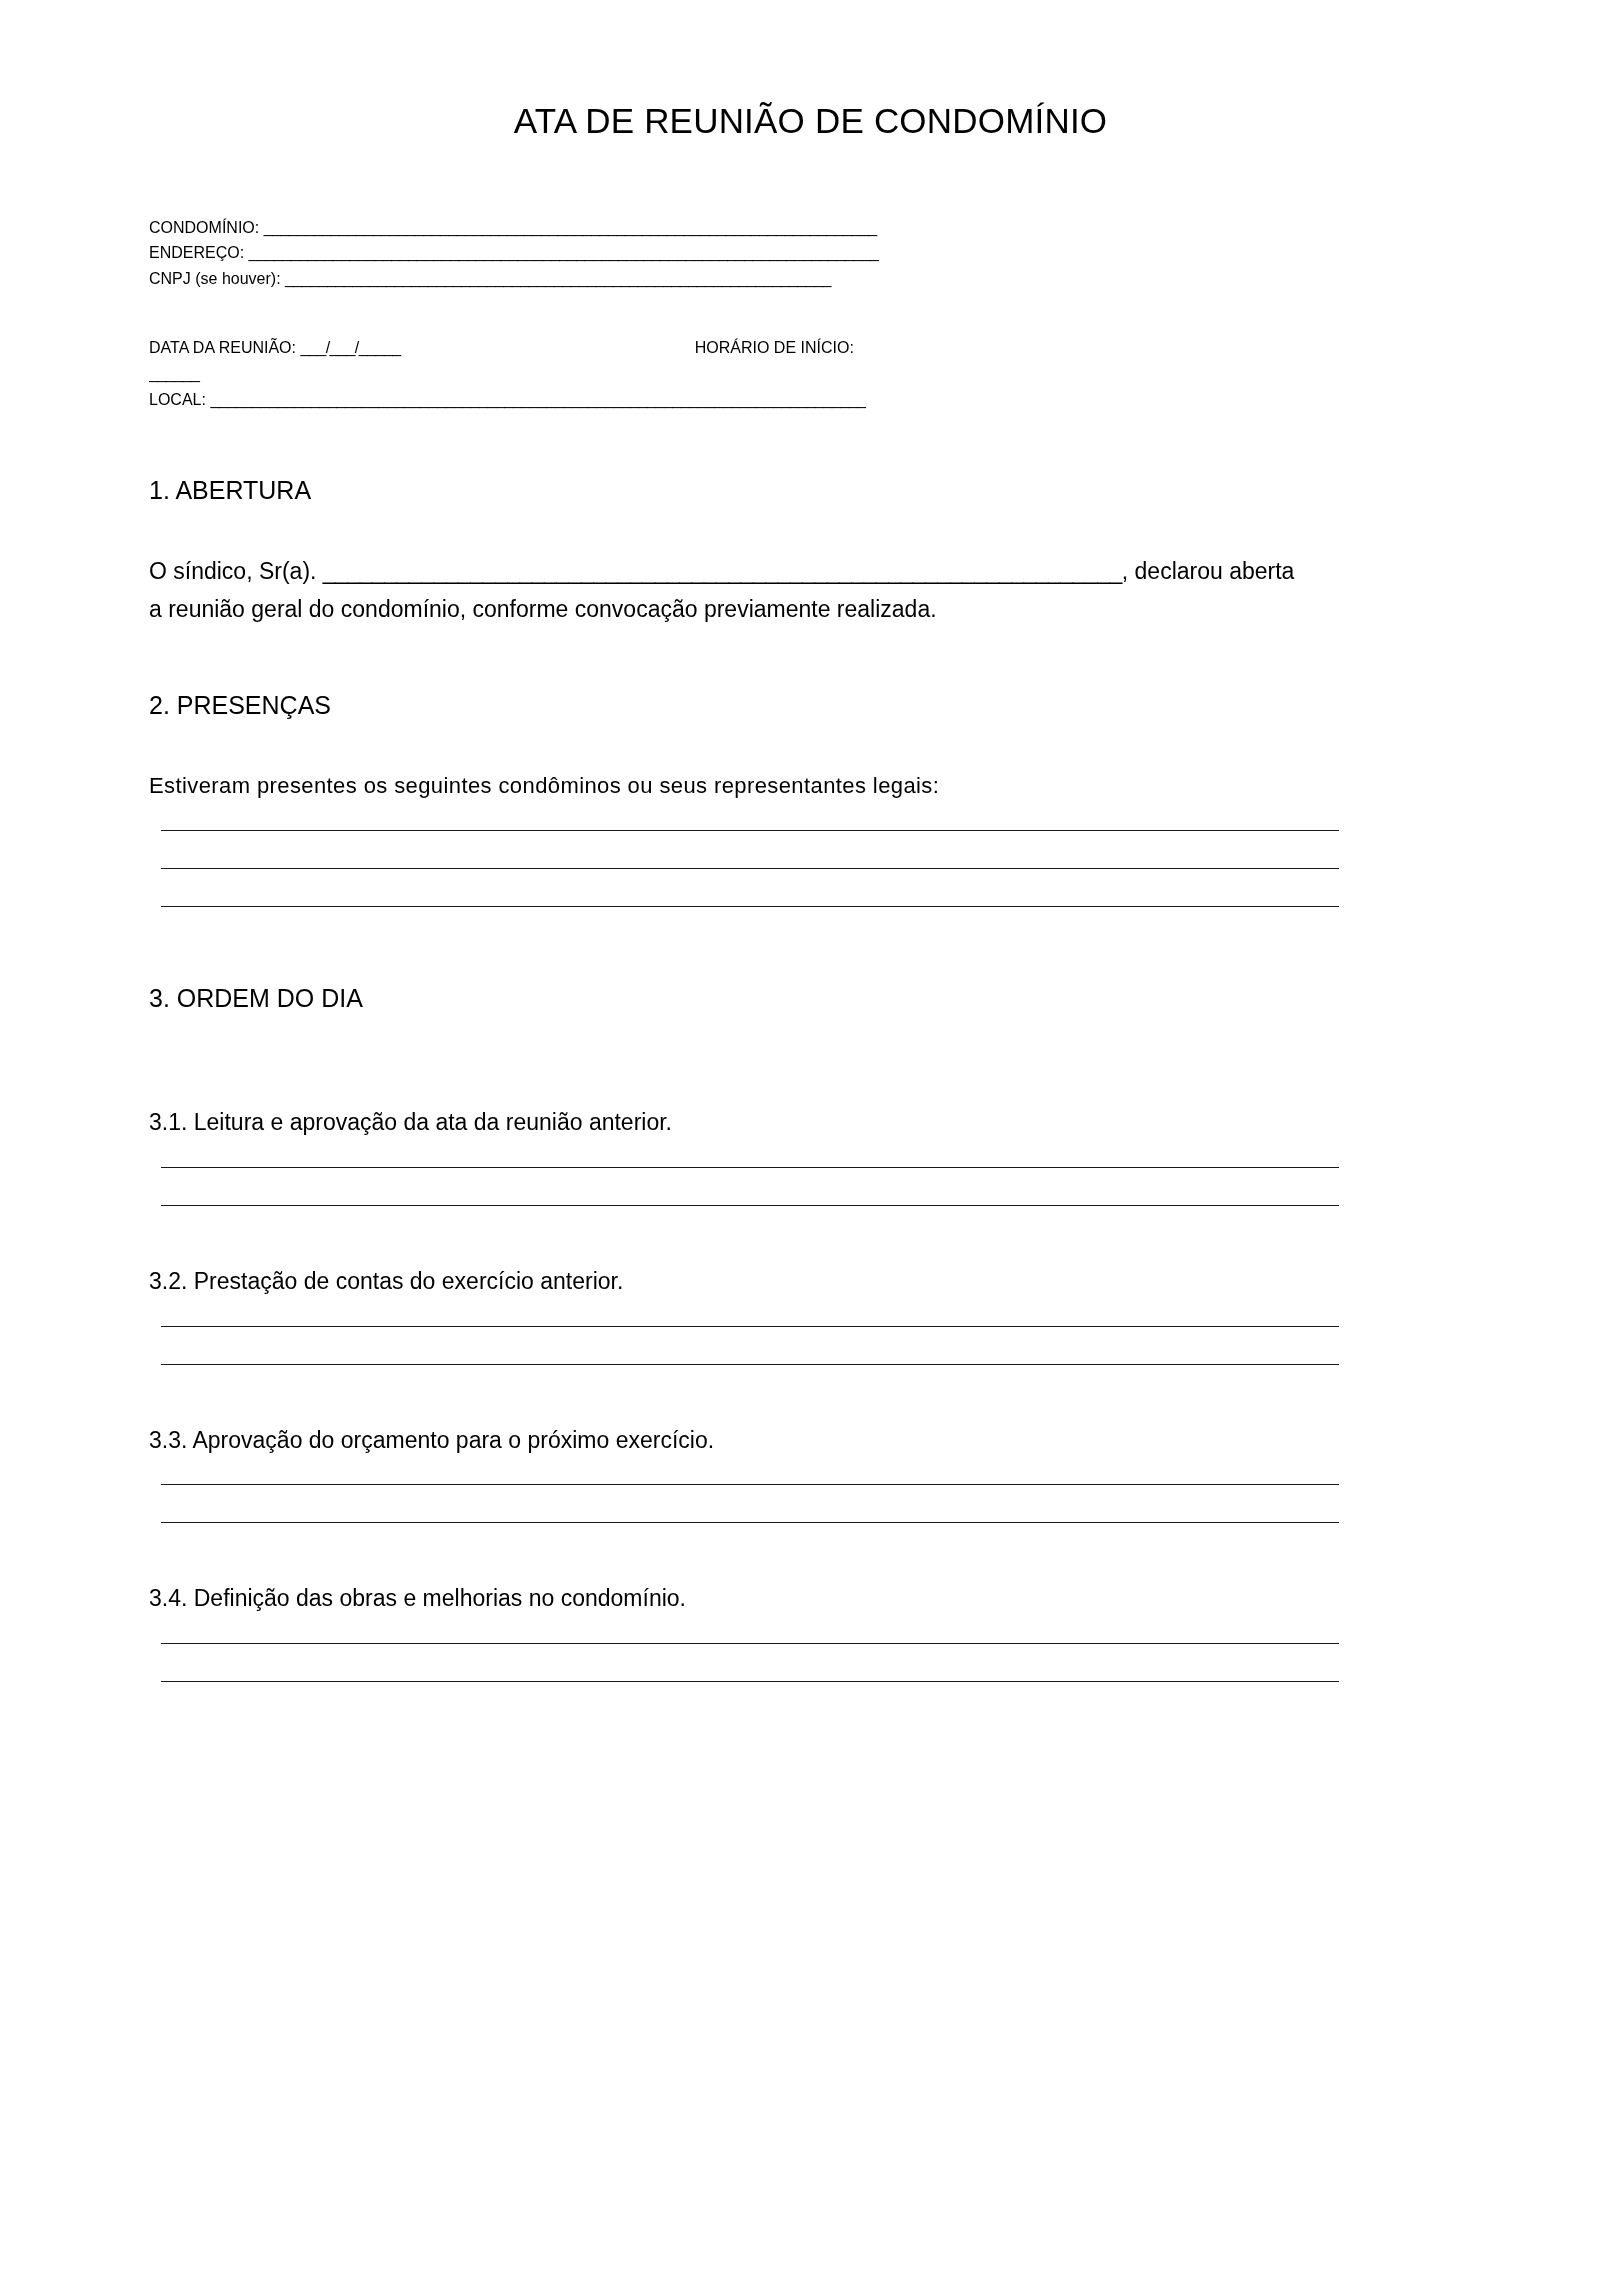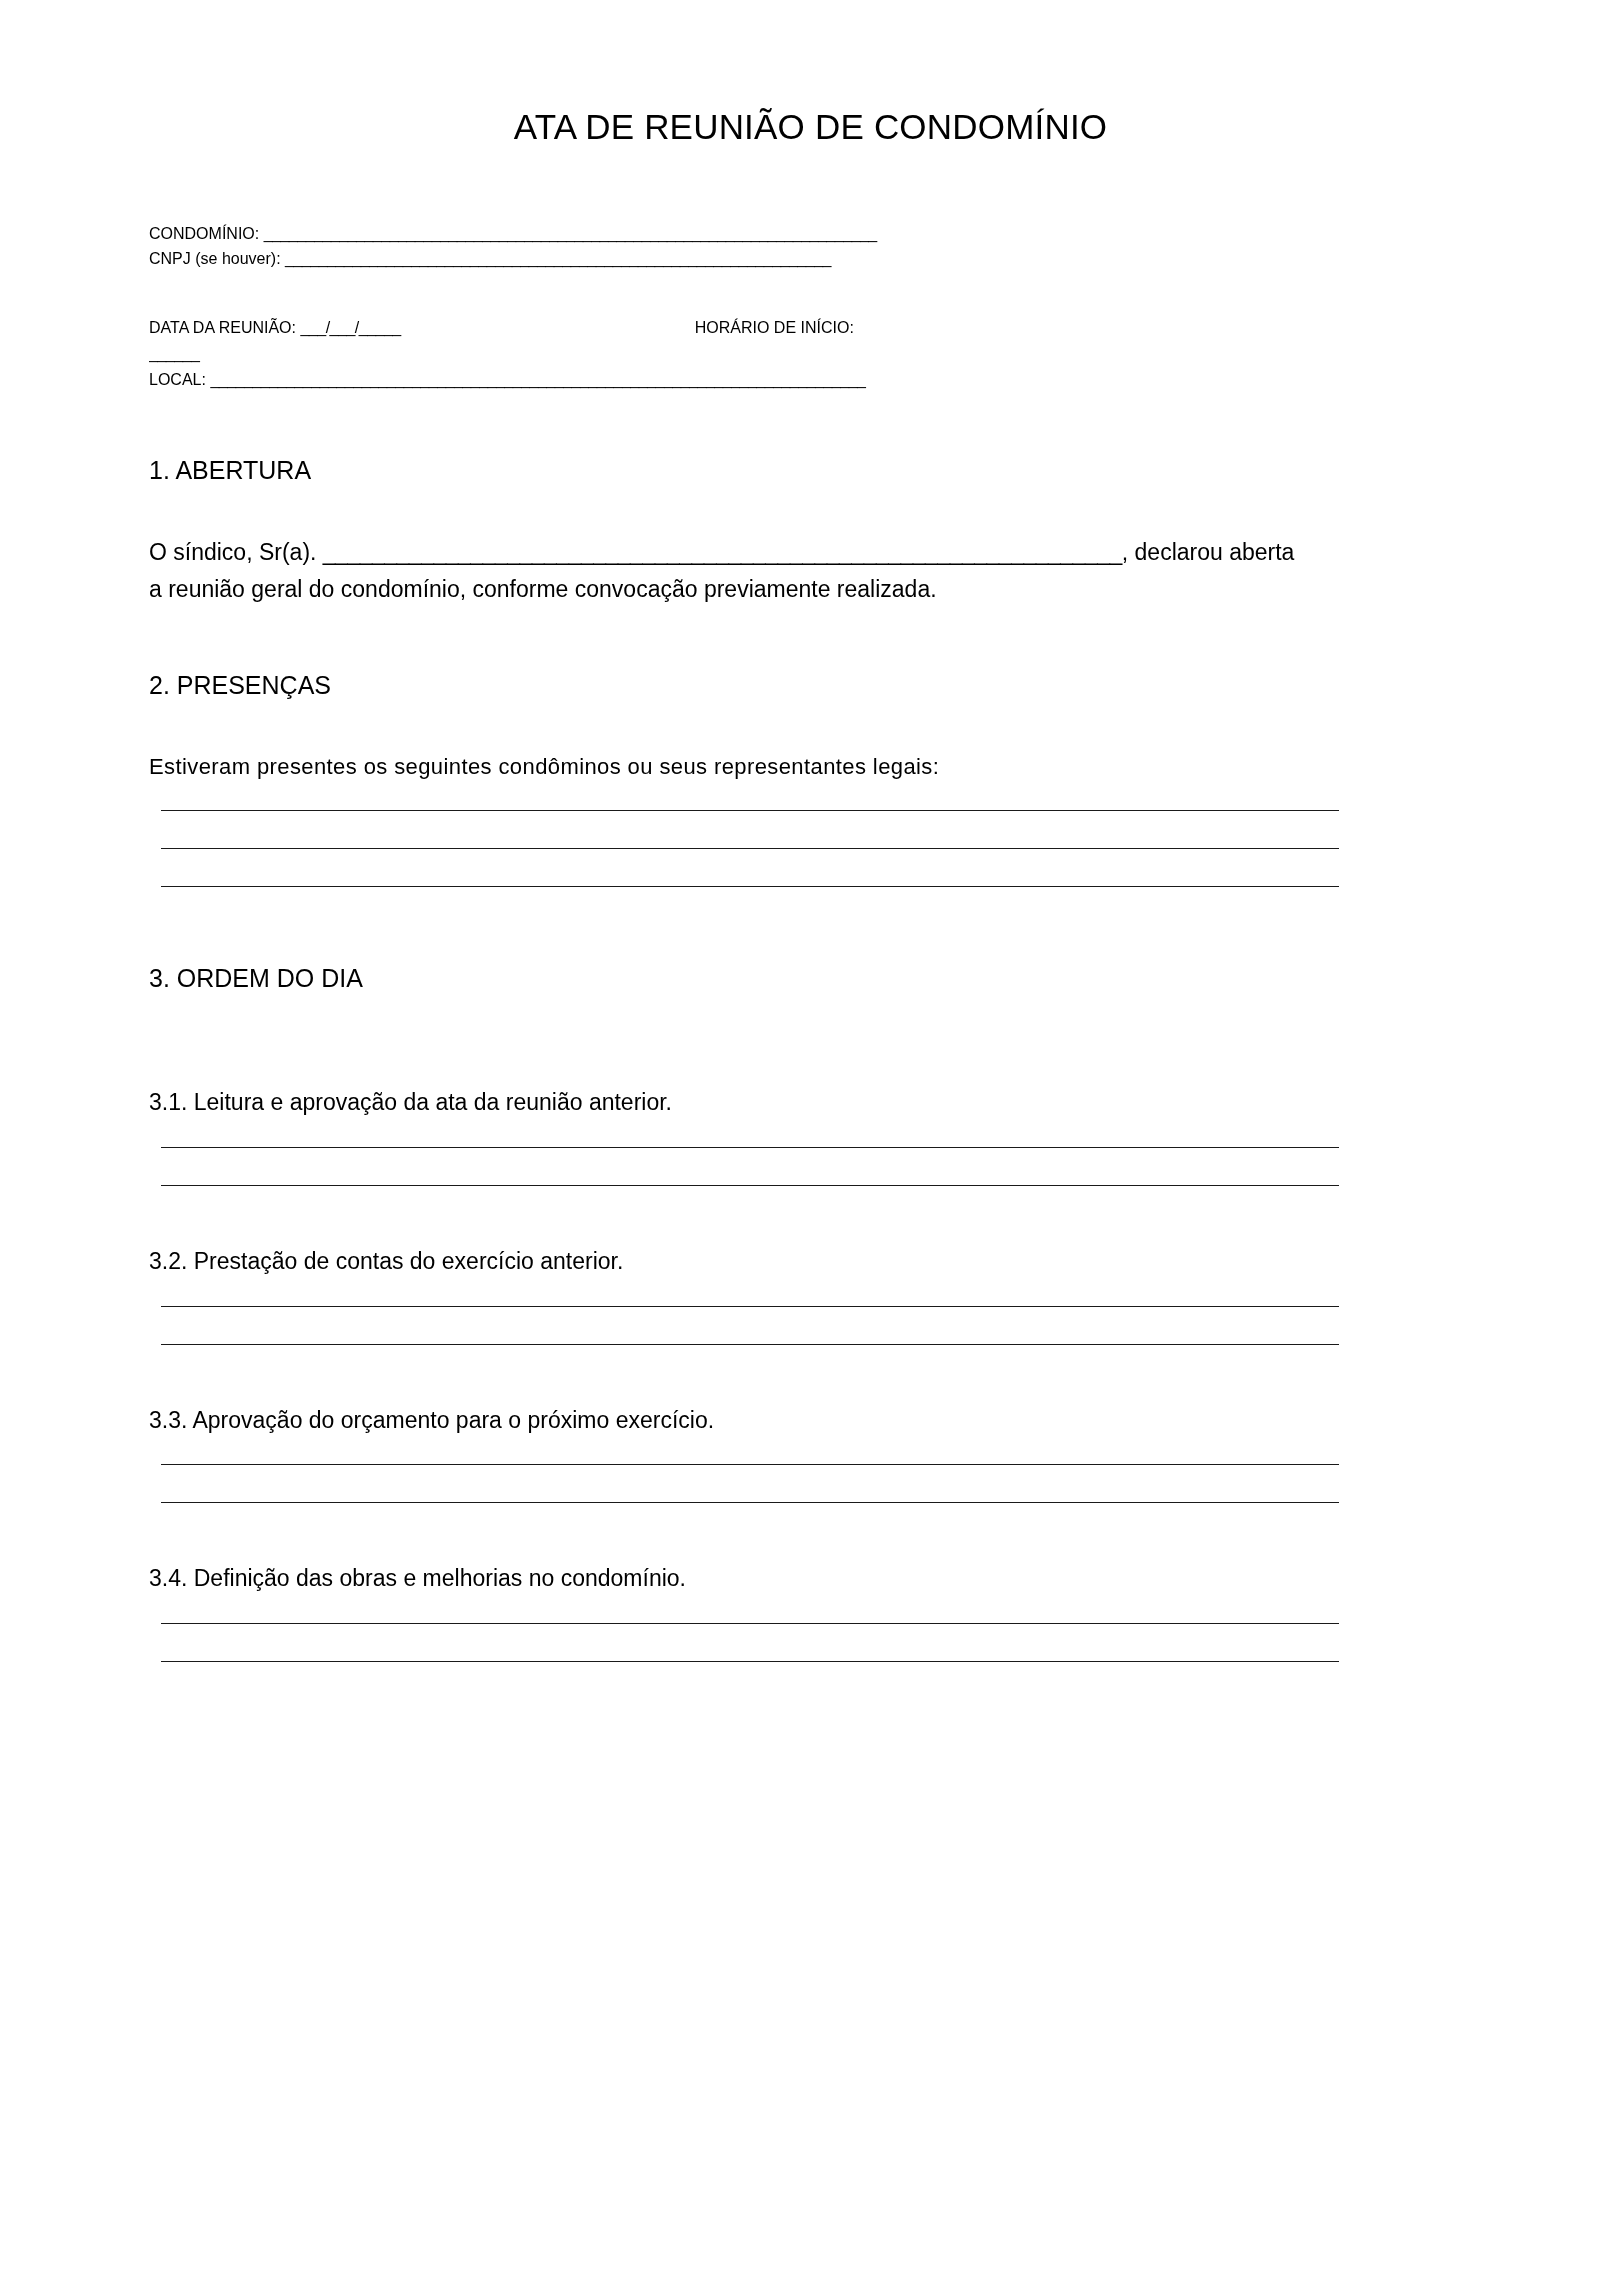--- a/index.html
+++ b/index.html
@@ -17,21 +17,21 @@
     height: 2293px;
     margin: 0 auto;
     background: #ffffff;
     box-sizing: border-box;
     padding: 0;
     overflow: hidden;
   }
   .content {
     position: absolute;
     left: 149px;
-    top: 104px;
+    top: 98px;
     width: 1323px;
   }
   .doc-title {
     text-align: center;
     font-size: 35px;
     font-weight: normal;
     letter-spacing: 0.2px;
     margin: 0 0 0 0;
     padding: 0 0 0 0;
     line-height: 1.3;
@@ -94,20 +94,24 @@
   <div class="content">
 
     <h1 class="doc-title">ATA DE REUNIÃO DE CONDOMÍNIO</h1>
 
     <div class="gap-xl"></div>
 
     <div class="block">
       <div class="field-line">
         <span>CONDOMÍNIO:</span>
         <span class="inline-under">_________________________________________________________________________</span>
+      </div>
+      <div class="field-line">
+        <span>ENDEREÇO:</span>
+        <span class="inline-under">___________________________________________________________________________</span>
       </div>
       <div class="field-line">
         <span>CNPJ (se houver):</span>
         <span class="inline-under">_________________________________________________________________</span>
       </div>
     </div>
 
     <div class="gap-md"></div>
 
     <div class="block">

